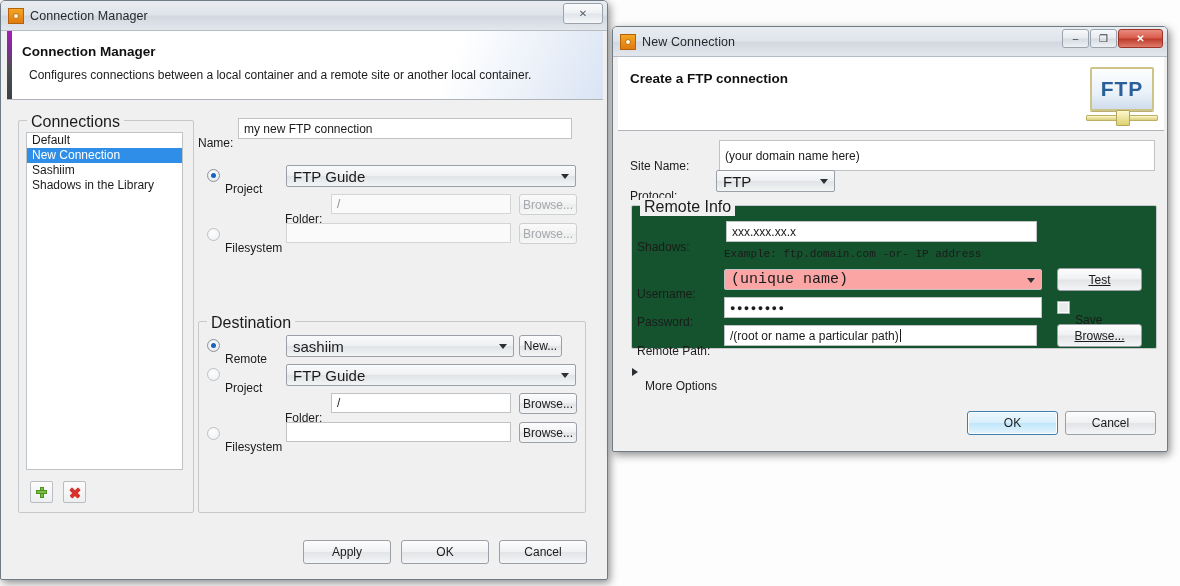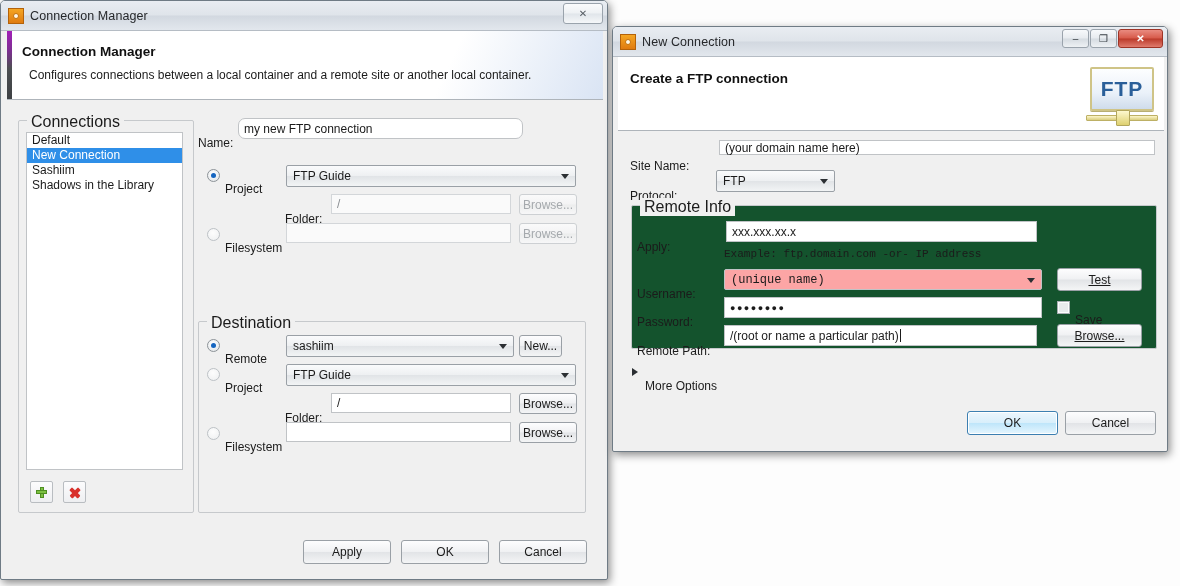--- a/index.html
+++ b/index.html
@@ -109,21 +109,21 @@
     padding: 0 5px; display:flex; align-items:center;
     font-family:"Liberation Sans", sans-serif;
   }
   .txt.dim { color:#8b8f93; background:#fafafa; border-color:#d3d6d9; }
   .txt.mono { font-family:"Liberation Mono", monospace; font-size:11px; }
 
   .combo {
     position:absolute; box-sizing:border-box;
     border:1px solid #9aa0a6; border-radius:2px;
     background: linear-gradient(to bottom,#fafbfc 0%,#eef0f2 48%,#e1e4e7 52%,#f2f4f5 100%);
-    font-size:12px; color:#1b1b1b;
+    font-size:15px; color:#1b1b1b;
     padding:0 18px 0 6px; display:flex; align-items:center;
   }
   .combo .arrow {
     position:absolute; right:6px; top:50%; margin-top:-2px;
     width:0;height:0;border-left:4px solid transparent;border-right:4px solid transparent;
     border-top:5px solid #2b2f33;
   }
   .combo.plain {
     background:#fca5a5; border:1px solid #c0c3c6;font-family:Liberation Mono, monospace;
   }
@@ -267,21 +267,21 @@
     </div>
 
     <div class="iconbtn" style="left:29px; top:480px; width:23px; height:22px;">
       <span class="plus"></span>
     </div>
     <div class="iconbtn" style="left:62px; top:480px; width:23px; height:22px;">
       <span class="xmark"></span>
     </div>
 
     <div class="lbl" style="position:absolute; left:197px; top:121px;">Name:</div>
-    <div class="txt" style="left:237px; top:117px; width:285px; height:21px;border-radius:7px;">my new FTP connection</div>
+    <div class="txt" style="left:237px; top:117px; width:334px; height:21px;">my new FTP connection</div>
 
 
     <div class="radio on" style="left:206px; top:168px;"></div>
     <div class="lbl" style="position:absolute; left:224px; top:167px;">Project</div>
     <div class="combo" style="left:285px; top:164px; width:290px; height:22px;">
       <span>FTP Guide</span>
       <span class="arrow"></span>
     </div>
 
     <div class="lbl" style="position:absolute; left:284px; top:197px;">Folder:</div>
@@ -343,33 +343,33 @@
     <div class="banner" style="position:absolute; left:5px; top:30px; width:546px; height:73px;">
       <h1 style="position:absolute; left:12px; top:14px;">Create a FTP connection</h1>
       <div class="ftp-logo" style="left:472px; top:10px; width:72px; height:58px;">
         <div class="ftp-bar"></div>
         <div class="ftp-screen">FTP</div>
         <div class="ftp-node"></div>
       </div>
     </div>
 
     <div class="lbl" style="position:absolute; left:17px; top:118px;">Site Name:</div>
-    <div class="txt" style="left:106px; top:113px; width:436px; height:15px;">(your domain name here)</div>
+    <div class="txt" style="left:106px; top:113px; width:436px; height:31px;">(your domain name here)</div>
 
     <div class="lbl" style="position:absolute; left:17px; top:148px;">Protocol:</div>
     <div class="combo" style="left:103px; top:143px; width:119px; height:22px;">
       <span>FTP</span>
       <span class="arrow"></span>
     </div>
 
     <div class="group" style="left:18px; top:178px; width:524px; height:142px; background:#14532d;">
       <span class="group-title">Remote Info</span>
     </div>
 
-    <div class="lbl" style="position:absolute; left:24px; top:199px;">Apply:</div>
+    <div class="lbl" style="position:absolute; left:24px; top:199px;">Shadows:</div>
     <div class="txt mono" style="left:111px; top:218px; width:330px; height:17px; border:none; background:transparent; color:#1b1b1b; padding:0;">Example: ftp.domain.com -or- IP address</div>
     <div class="txt" style="left:113px; top:194px; width:311px; height:21px;">xxx.xxx.xx.x</div>
 
     <div class="lbl" style="position:absolute; left:24px; top:246px;">Username:</div>
     <div class="combo plain" style="left:111px; top:242px; width:318px; height:21px;">
       <span>(unique name)</span>
       <span class="arrow"></span>
     </div>
     <div class="btn" style="left:444px; top:241px; width:85px; height:23px;">
       <span class="underline-u">Test</span>

